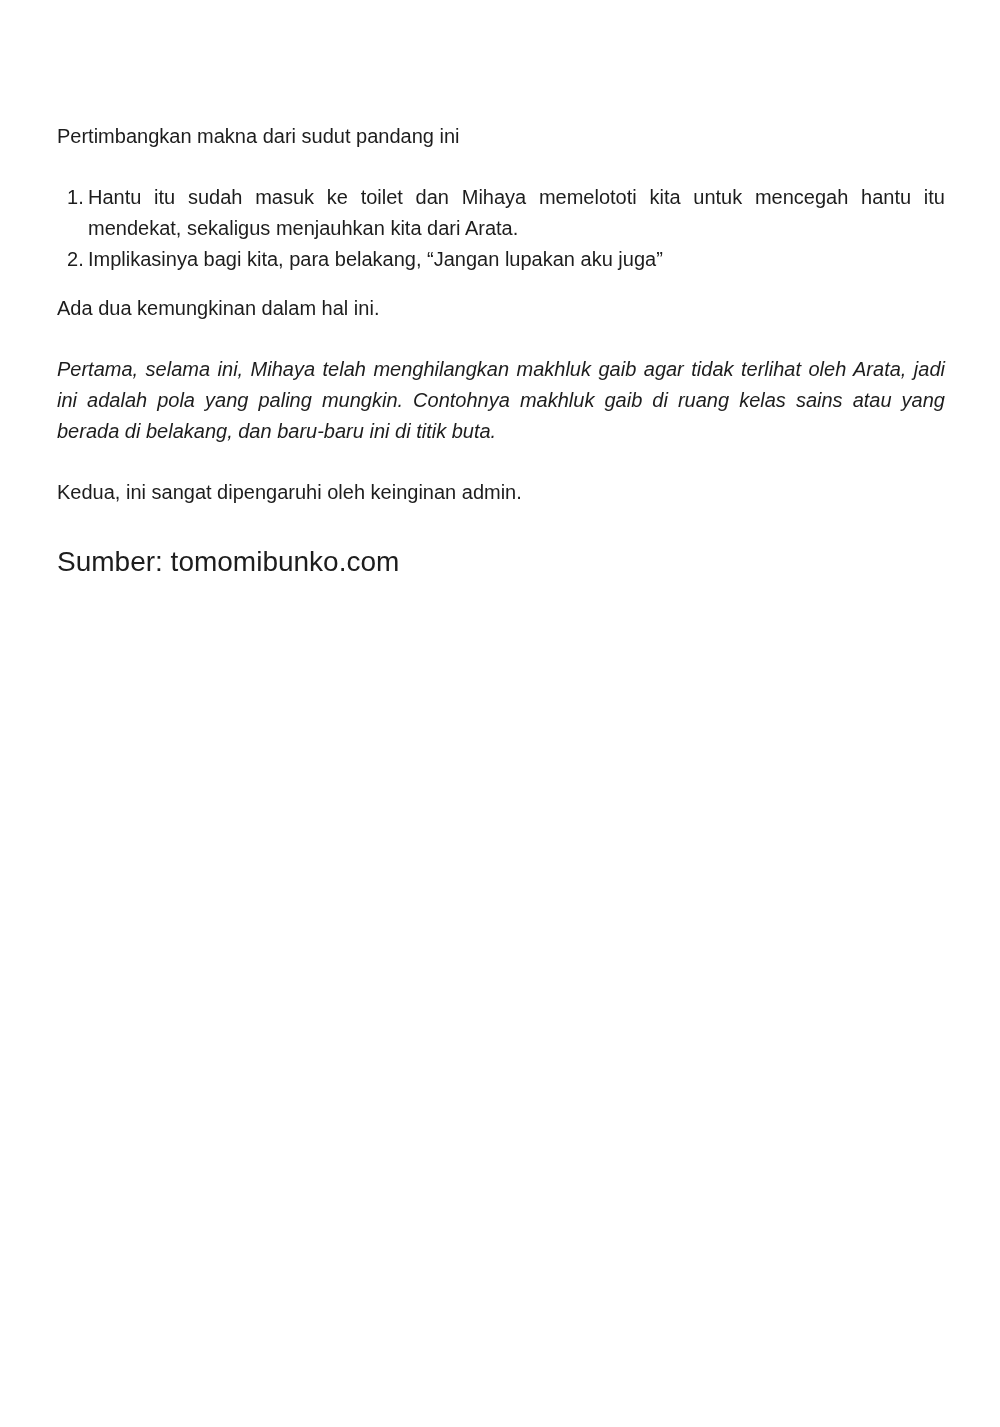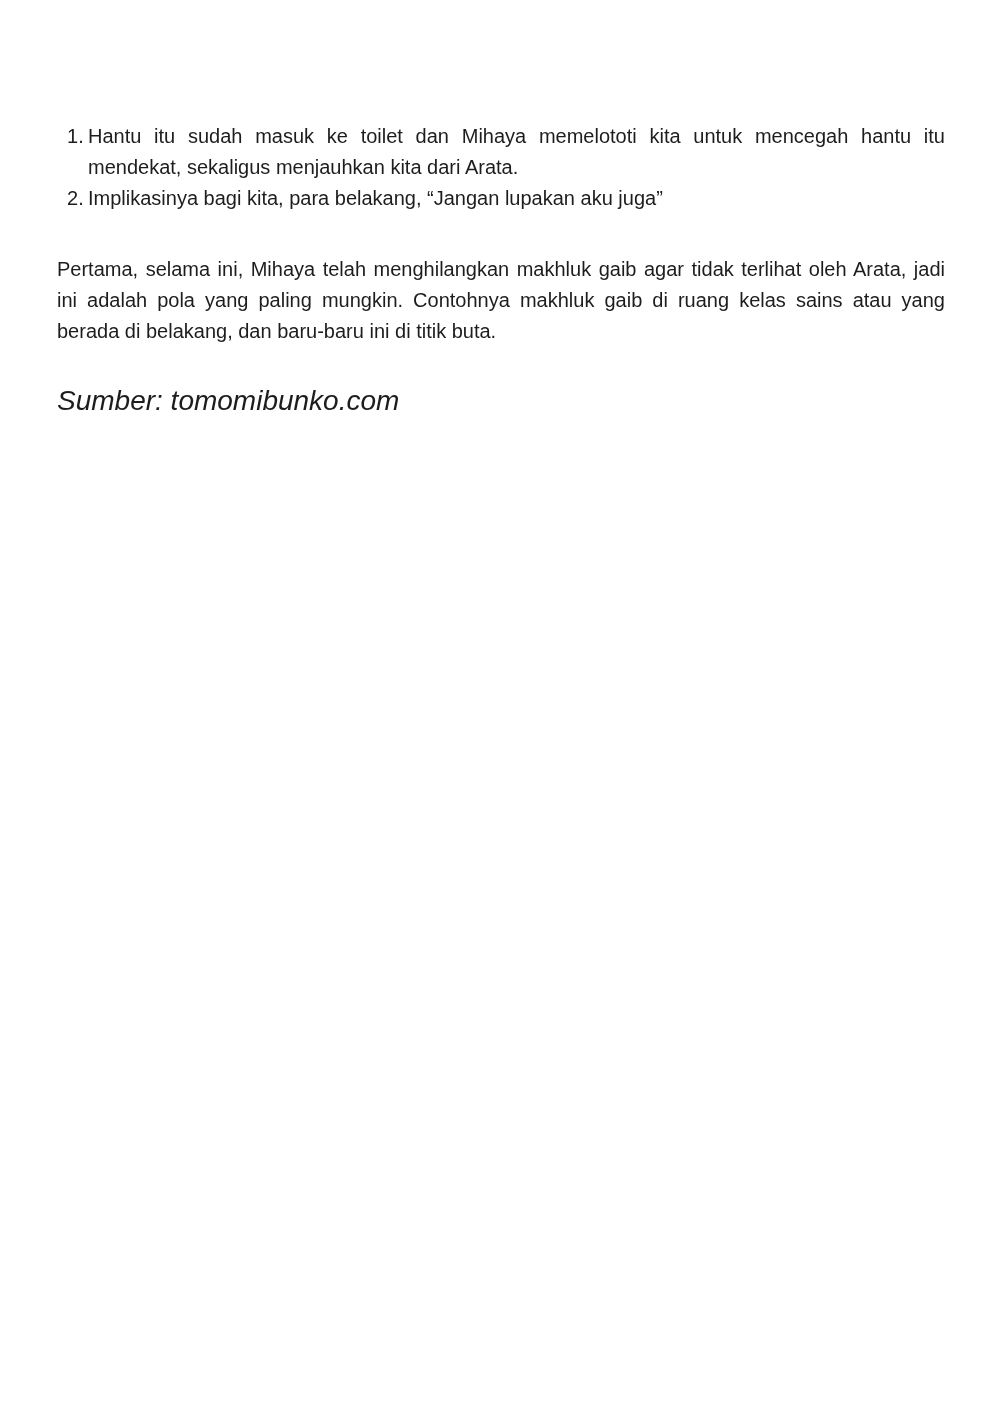--- a/index.html
+++ b/index.html
@@ -20,60 +20,63 @@
     padding: 121px 55px 40px 57px;
   }
   .para {
     font-size: 20px;
     line-height: 31px;
     margin: 0 0 30px 0;
     text-align: left;
   }
   .para.justify {
     text-align: justify;
+    font-style: italic;
   }
   ol.num-list {
     list-style: none;
     counter-reset: item;
-    margin: 0 0 40px 0;
+    margin: 0 0 18px 0;
     padding: 0 0 0 10px;
     font-size: 20px;
     line-height: 31px;
   }
   ol.num-list li {
     counter-increment: item;
     position: relative;
     padding-left: 21px;
     text-align: justify;
     margin: 0;
   }
   ol.num-list li::before {
     content: counter(item) ".";
     position: absolute;
     left: 0;
     top: 0;
   }
   .source {
     font-size: 28px;
     line-height: 36px;
-    font-style: italic;
     margin: 36px 0 0 0;
   }
 </style>
 </head>
 <body>
 
 <div class="page">
 
+  <p class="para">Pertimbangkan makna dari sudut pandang ini</p>
 
   <ol class="num-list">
     <li>Hantu itu sudah masuk ke toilet dan Mihaya memelototi kita untuk mencegah hantu itu mendekat, sekaligus menjauhkan kita dari Arata.</li>
     <li>Implikasinya bagi kita, para belakang, “Jangan lupakan aku juga”</li>
   </ol>
 
+  <p class="para">Ada dua kemungkinan dalam hal ini.</p>
 
   <p class="para justify">Pertama, selama ini, Mihaya telah menghilangkan makhluk gaib agar tidak terlihat oleh Arata, jadi ini adalah pola yang paling mungkin. Contohnya makhluk gaib di ruang kelas sains atau yang berada di belakang, dan baru-baru ini di titik buta.</p>
 
+  <p class="para">Kedua, ini sangat dipengaruhi oleh keinginan admin.</p>
 
 
   <p class="source">Sumber: tomomibunko.com</p>
 
 </div>
 
 </body></html>

